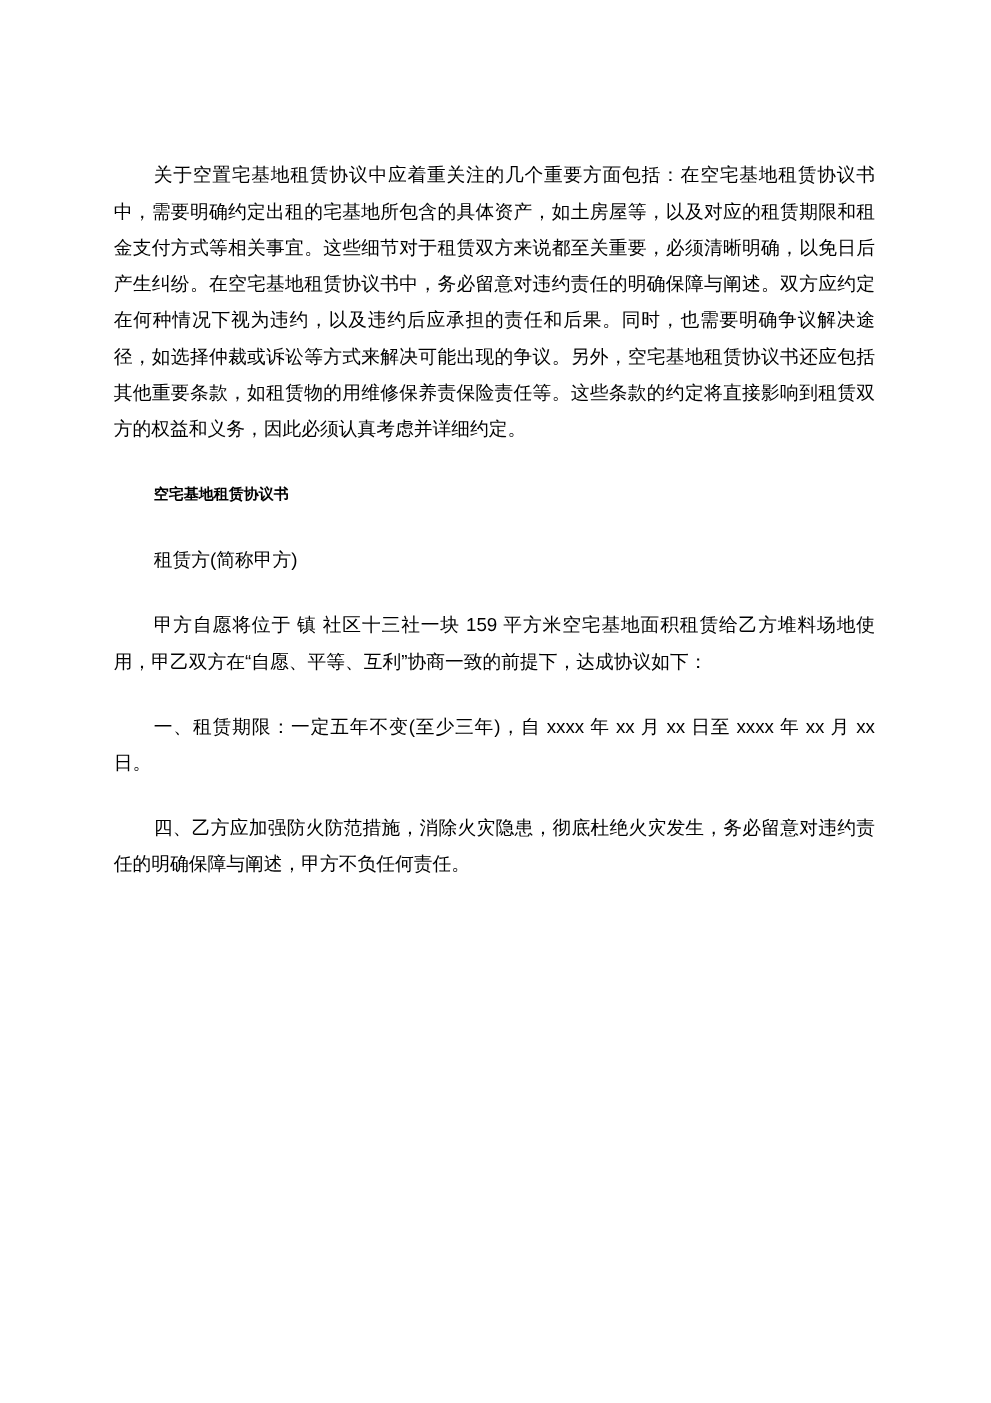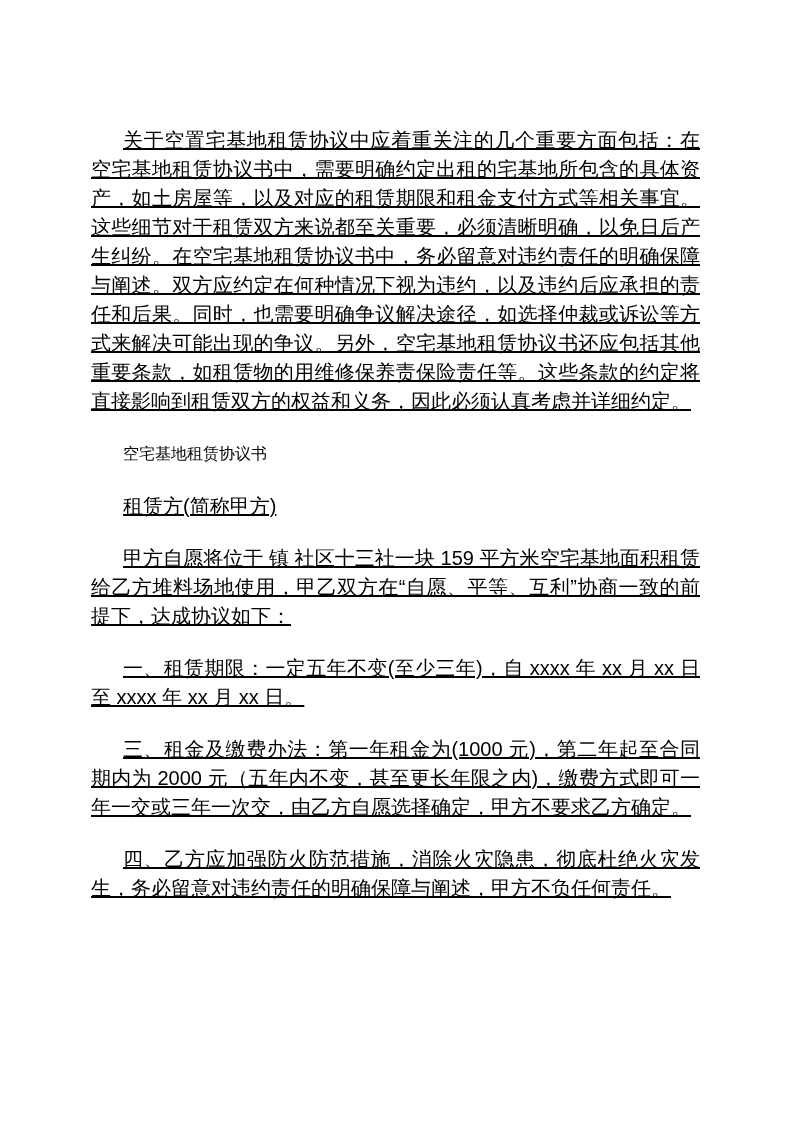--- a/index.html
+++ b/index.html
@@ -13,53 +13,51 @@
   }
   .page {
     position: relative;
     width: 793px;
     height: 1122px;
     padding: 126px 93px 40px 91px;
     overflow: hidden;
     background: #ffffff;
   }
   .para {
-    font-size: 20px;
+    font-size: 15px;
     line-height: 29px;
     margin: 0 0 23px 0;
     text-align: justify;
     text-indent: 32px;
     word-break: break-all;
-    text-decoration: underline;
   }
   .para.short {
     text-align: left;
     margin-top: 24px;
   }
   .doc-title {
-    font-size: 16px;
+    font-size: 12px;
     line-height: 29px;
-    font-weight: normal;
+    font-weight: bold;
     margin: 0 0 23px 0;
     text-indent: 32px;
   }
 </style>
 </head>
 <body>
 
 <div class="page">
 
   <p class="para">关于空置宅基地租赁协议中应着重关注的几个重要方面包括：在空宅基地租赁协议书中，需要明确约定出租的宅基地所包含的具体资产，如土房屋等，以及对应的租赁期限和租金支付方式等相关事宜。这些细节对于租赁双方来说都至关重要，必须清晰明确，以免日后产生纠纷。在空宅基地租赁协议书中，务必留意对违约责任的明确保障与阐述。双方应约定在何种情况下视为违约，以及违约后应承担的责任和后果。同时，也需要明确争议解决途径，如选择仲裁或诉讼等方式来解决可能出现的争议。另外，空宅基地租赁协议书还应包括其他重要条款，如租赁物的用维修保养责保险责任等。这些条款的约定将直接影响到租赁双方的权益和义务，因此必须认真考虑并详细约定。</p>
 
   <h1 class="doc-title">空宅基地租赁协议书</h1>
 
   <p class="para short">租赁方(简称甲方)</p>
 
 
   <p class="para">甲方自愿将位于 镇 社区十三社一块 159 平方米空宅基地面积租赁给乙方堆料场地使用，甲乙双方在“自愿、平等、互利”协商一致的前提下，达成协议如下：</p>
 
   <div>
     <p class="para">一、租赁期限：一定五年不变(至少三年)，自 xxxx 年 xx 月 xx 日至 xxxx 年 xx 月 xx 日。</p>
-    <p class="para">三、租金及缴费办法：第一年租金为(1000 元)，第二年起至合同期内为 2000 元（五年内不变，甚至更长年限之内)，缴费方式即可一年一交或三年一次交，由乙方自愿选择确定，甲方不要求乙方确定。</p>
     <p class="para">四、乙方应加强防火防范措施，消除火灾隐患，彻底杜绝火灾发生，务必留意对违约责任的明确保障与阐述，甲方不负任何责任。</p>
   </div>
 
 </div>
 
 </body></html>

